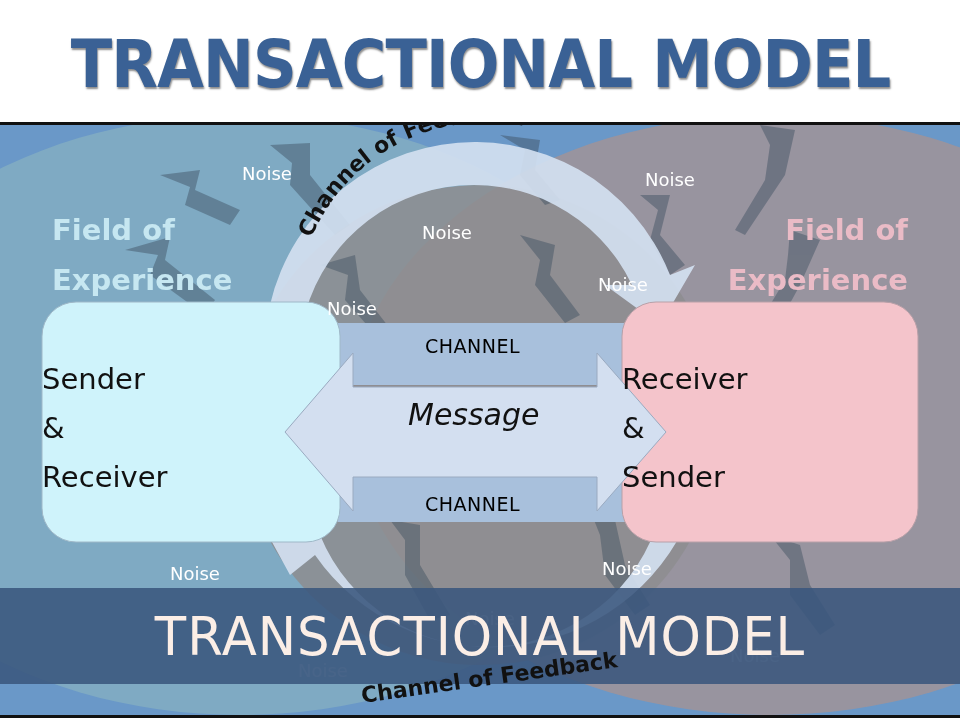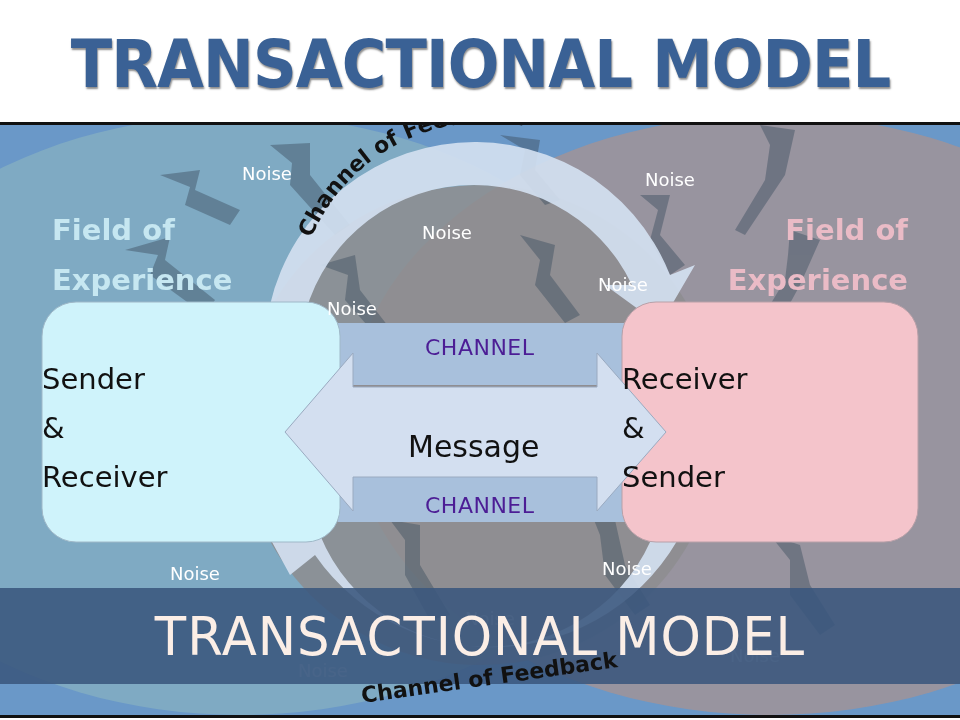--- a/index.html
+++ b/index.html
@@ -7,21 +7,21 @@
   .title-area { position: absolute; left: 0; top: 0; width: 960px; height: 122px; background: #fff; display: flex; align-items: center; justify-content: center; }
   .title-text { font-family: "DejaVu Sans", sans-serif; font-weight: bold; font-size: 66px; color: #3a6195; letter-spacing: -1px; transform: scaleX(0.92); text-shadow: 1px 2px 2px rgba(0,0,0,0.45); margin-top: 6px; }
   .diagram { position: absolute; left: 0; top: 122px; width: 960px; height: 596px; border-top: 3px solid #111; border-bottom: 3px solid #111; box-sizing: border-box; overflow: hidden; background: #6a98c8; }
   svg.bg { position: absolute; left: 0; top: 0; }
   .lbl { position: absolute; white-space: nowrap; }
   .field-l { left: 52px; top: 80px; font-size: 29px; font-weight: bold; color: #c6e7f1; line-height: 50px; }
   .field-r { right: 52px; top: 80px; font-size: 29px; font-weight: bold; color: #eabbc6; line-height: 50px; text-align: right; }
   .box-text { font-size: 29px; color: #111; text-align: left; line-height: 49px; }
   .noise { font-size: 18px; color: #fff; }
   .noise-faint { font-size: 18px; color: rgba(255,255,255,0.35); }
-  .channel { font-size: 22px; color: #4c1d95; letter-spacing: 0.5px; }
+  .channel { font-size: 19px; color: #000000; letter-spacing: 0.5px; }
   .message { font-size: 30px; color: #111; }
   .banner { position: absolute; left: 0; top: 463px; width: 960px; height: 96px; background: rgba(58,87,125,0.88); }
   .banner-text { position: absolute; left: 0; top: 463px; width: 960px; height: 96px; display: flex; align-items: center; justify-content: center; font-size: 54px; color: #fbeee6; letter-spacing: 1px; transform: scaleX(0.95); }
 </style>
 </head>
 <body>
 
 <div class="title-area">
   <div class="title-text">TRANSACTIONAL MODEL</div>
 </div>
@@ -84,21 +84,21 @@
     <div>Receiver</div>
   </div>
   <div class="lbl box-text" style="left:622px; top:230px; width:296px;">
     <div>Receiver</div>
     <div>&amp;</div>
     <div>Sender</div>
   </div>
 
   <div class="lbl channel" style="left:425px; top:210px;">CHANNEL</div>
   <div class="lbl channel" style="left:425px; top:368px;">CHANNEL</div>
-  <div class="lbl message" style="left:408px; top:304px;">Message</div>
+  <div class="lbl message" style="left:408px; top:272px;font-style:italic;">Message</div>
 
   <div class="lbl noise" style="left:242px; top:38px;">Noise</div>
   <div class="lbl noise" style="left:422px; top:97px;">Noise</div>
   <div class="lbl noise" style="left:645px; top:44px;">Noise</div>
   <div class="lbl noise" style="left:598px; top:149px;">Noise</div>
   <div class="lbl noise" style="left:327px; top:173px;">Noise</div>
   <div class="lbl noise" style="left:170px; top:438px;">Noise</div>
   <div class="lbl noise" style="left:602px; top:433px;">Noise</div>
   <div class="lbl noise-faint" style="left:465px; top:483px;">Noise</div>
   <div class="lbl noise-faint" style="left:298px; top:535px;">Noise</div>

